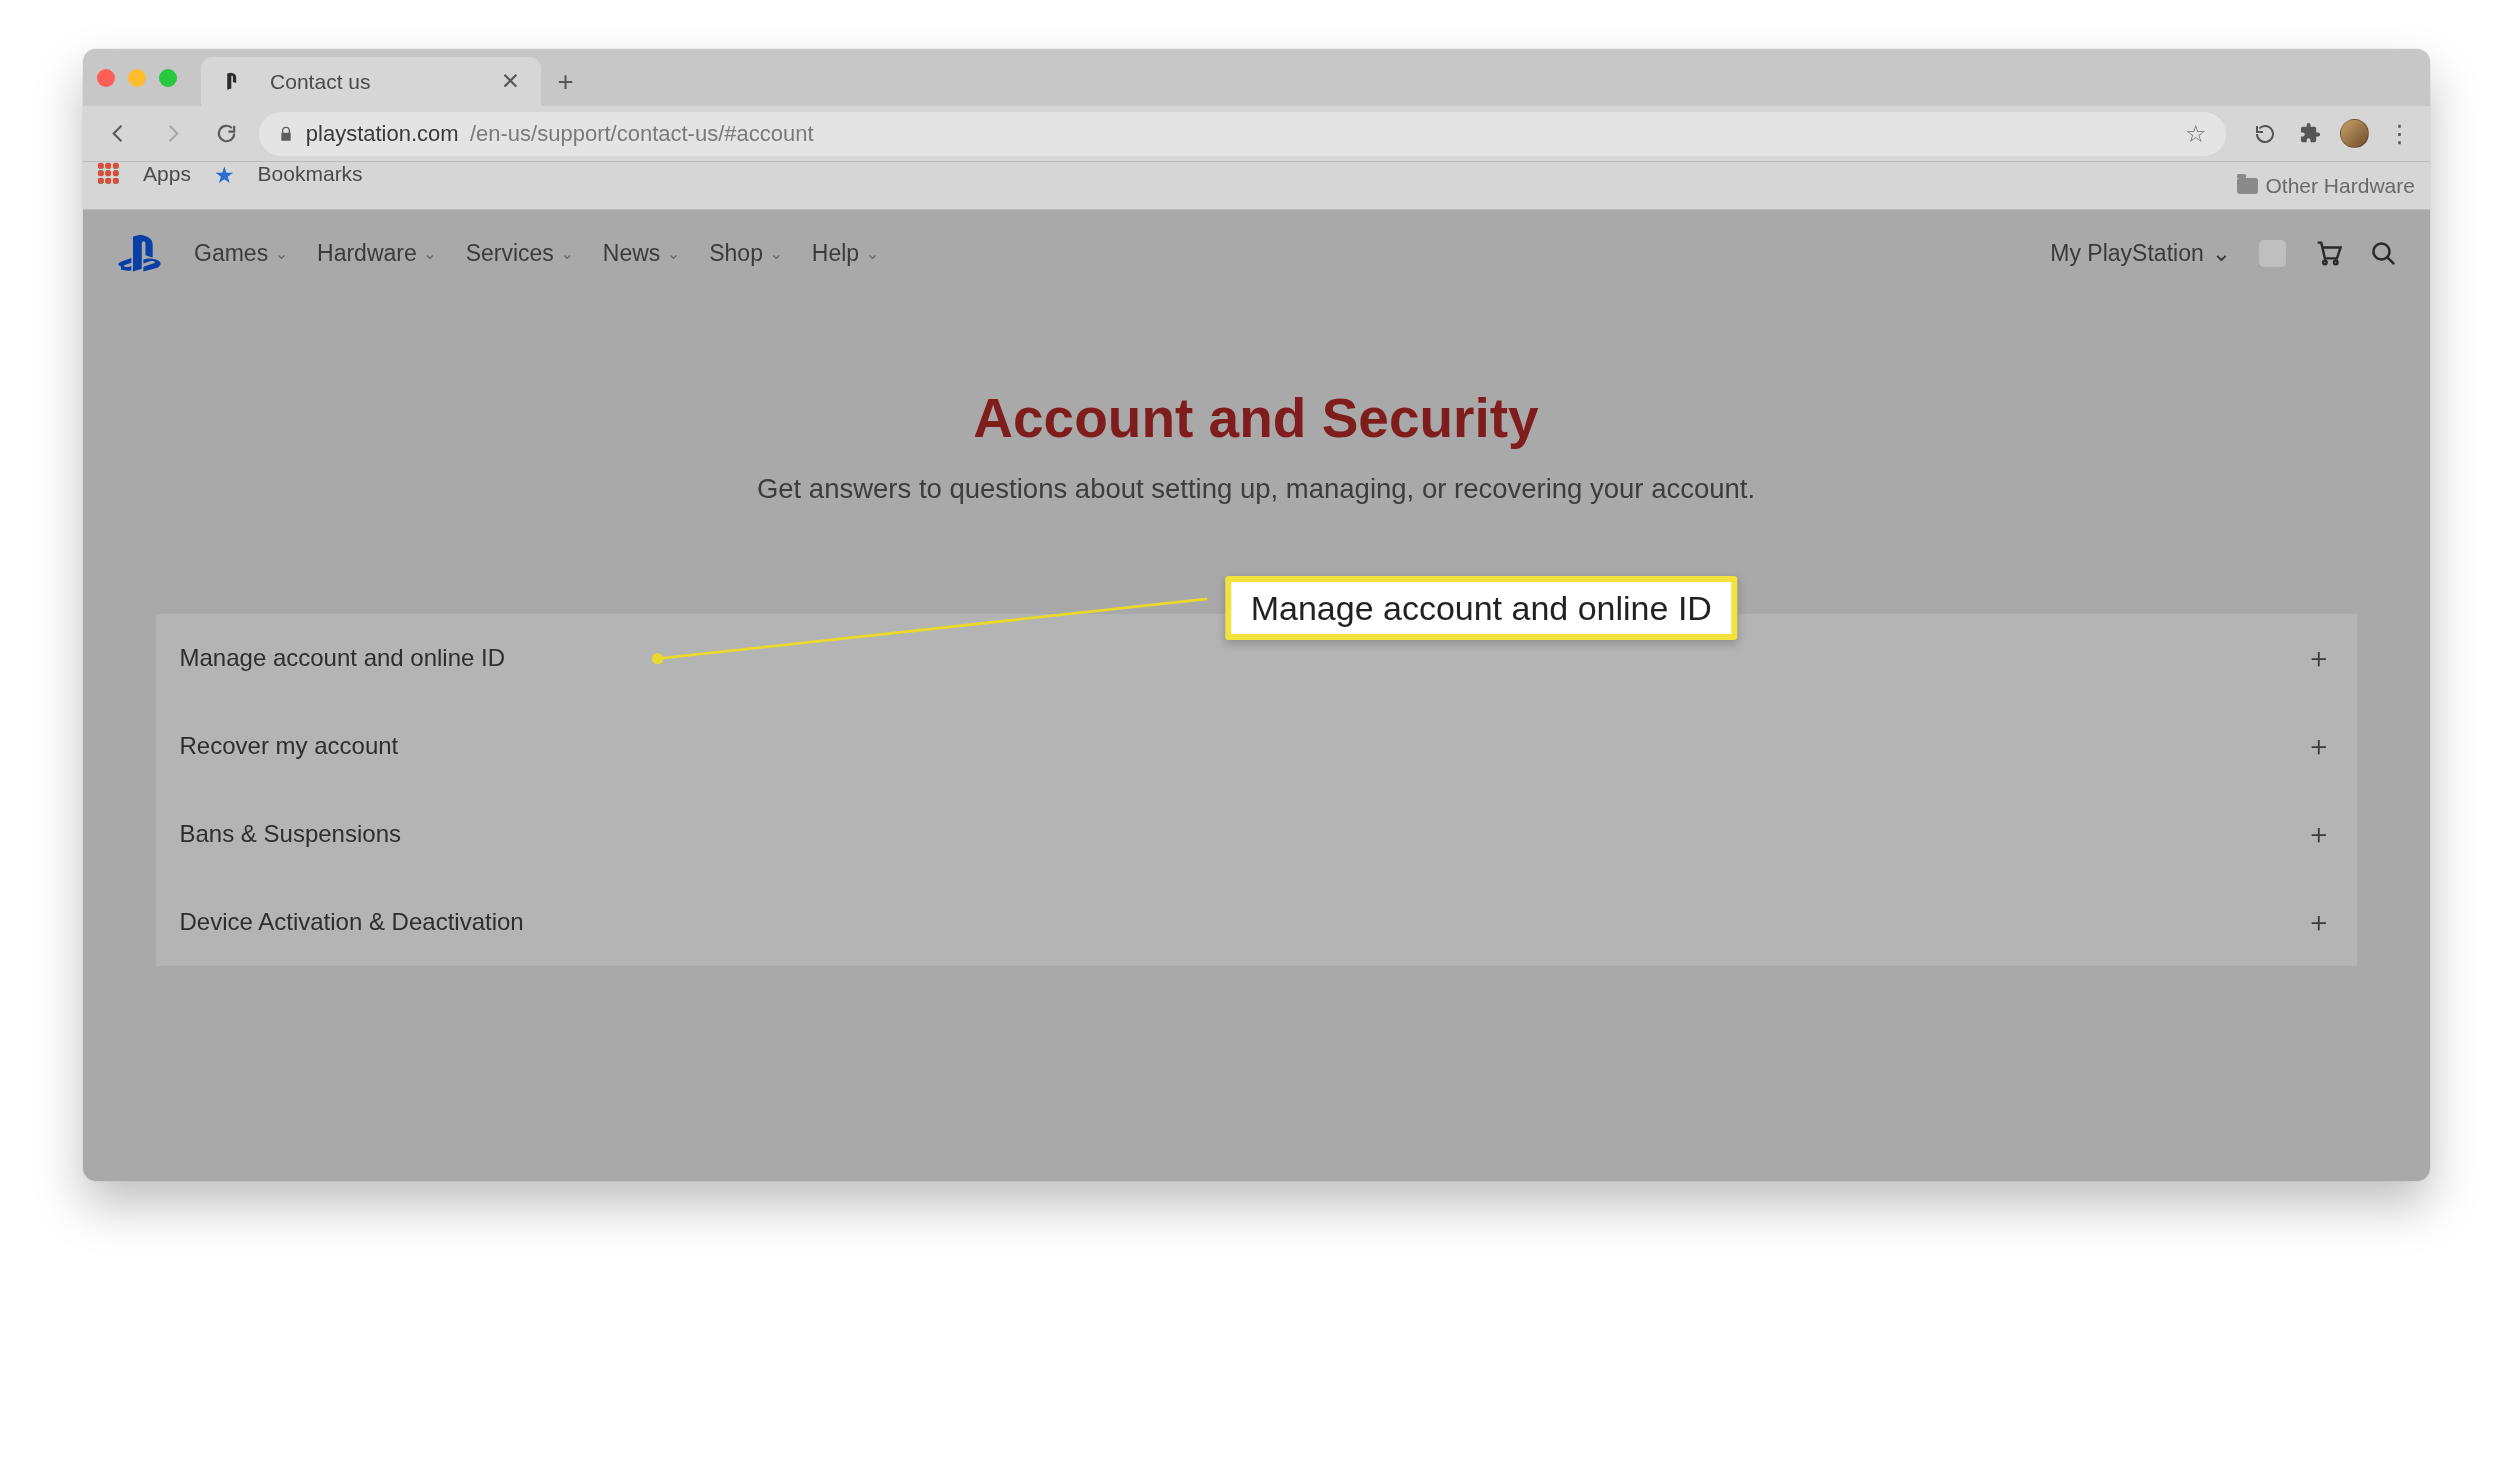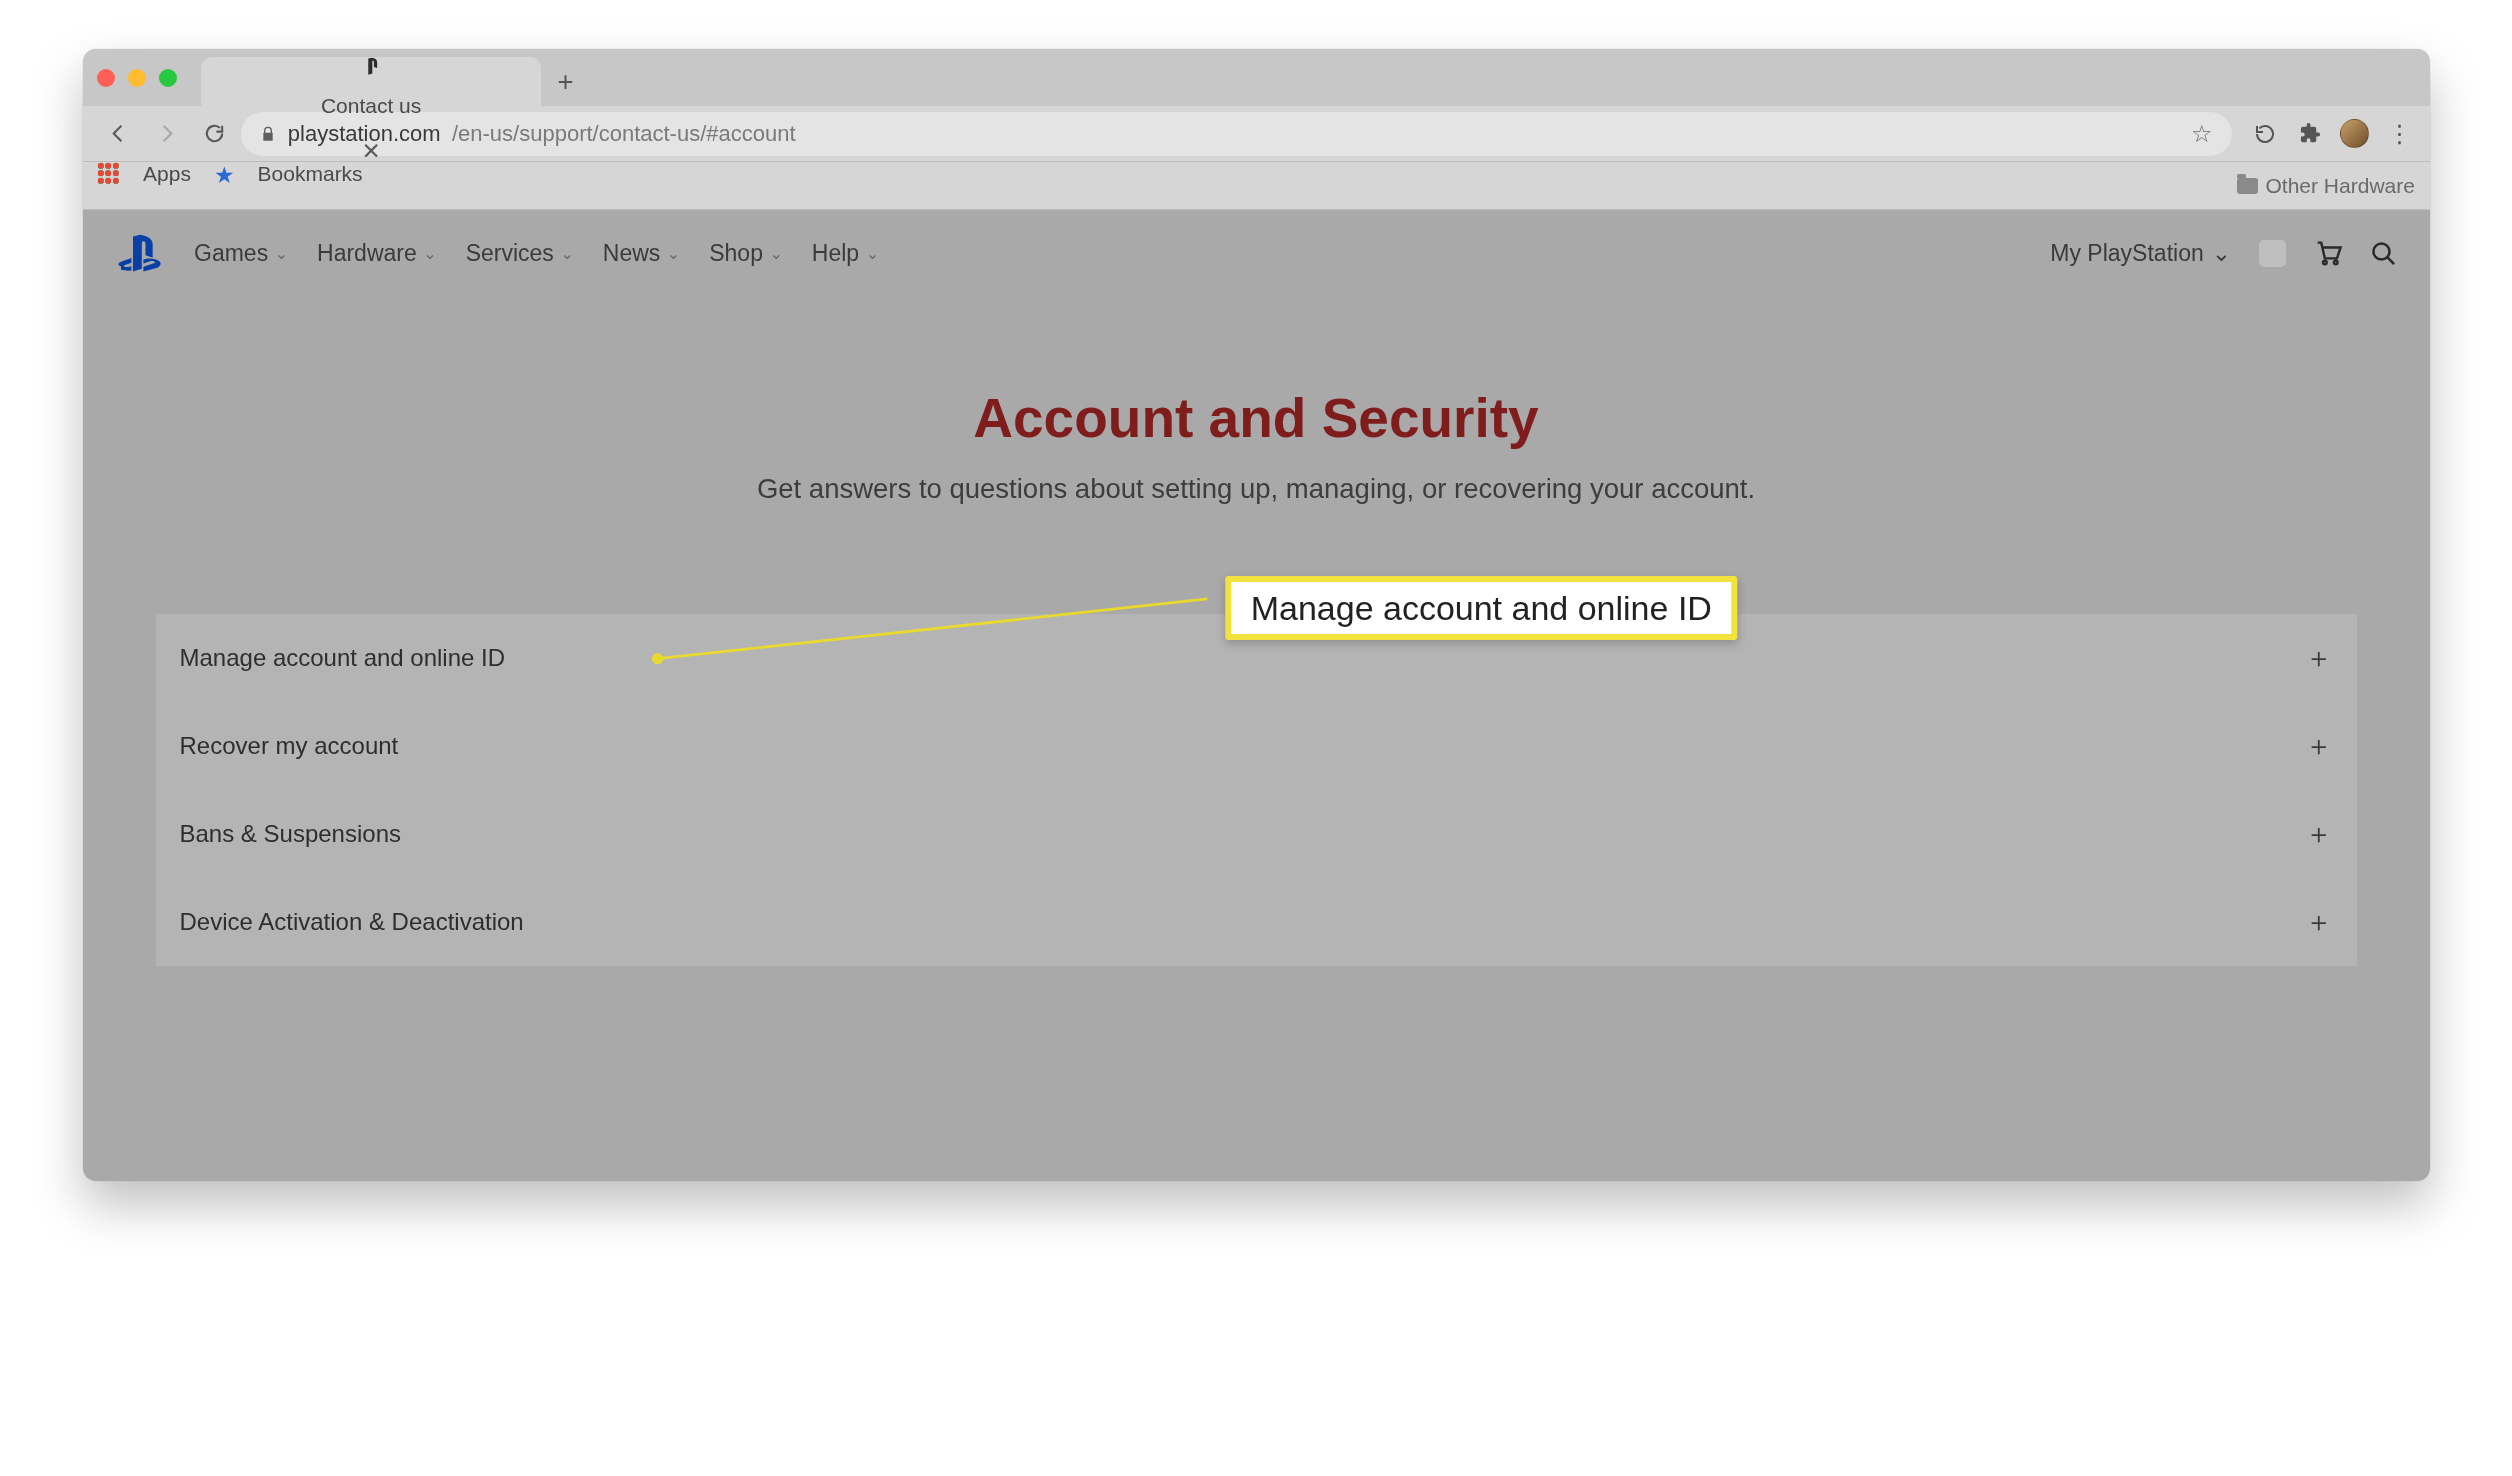--- a/index.html
+++ b/index.html
@@ -41,36 +41,35 @@
   .tl.yellow { background:#febc2e; }
   .tl.green { background:#28c840; }
   .tab {
     background:#d6d6d6;
     border-top-left-radius: 11.3px;
     border-top-right-radius: 11.3px;
     height: 49px;
     display:flex;
     align-items:center;
     padding: 0 18px;
-    gap: 18px;
+    gap: 30px;
     min-width: 340px;
     position:relative;
-    flex-direction:column;
   }
   .tab .favicon { width:21px; height:21px; display:flex; align-items:center; justify-content:center; }
   .tab-title { font-size:21px; color:#4a4a4a; flex:1; }
   .tab-close { font-size:23px; color:#5a5a5a; line-height:1; padding:3.2px; }
   .new-tab { width:49px; display:flex; align-items:center; justify-content:center; font-size:27.5px; color:#555; height:49px; }
   .nav-row {
     height: 55px;
     background:#d6d6d6;
     display:flex;
     align-items:center;
     padding: 0 14.6px;
-    gap: 6px;
+    gap: 12px;
   }
   .nav-btn {
     width:42px; height:42px; display:flex; align-items:center; justify-content:center;
     color:#5a5a5a; font-size:24px;
   }
   .nav-btn.disabled { color:#a8a8a8; }
   .omnibox {
     flex:1; background:#e4e4e4; border-radius:32px; height:44px;
     display:flex; align-items:center; padding:0 19.4px; gap:11.3px;
     color:#5a5a5a; font-size:22px;

